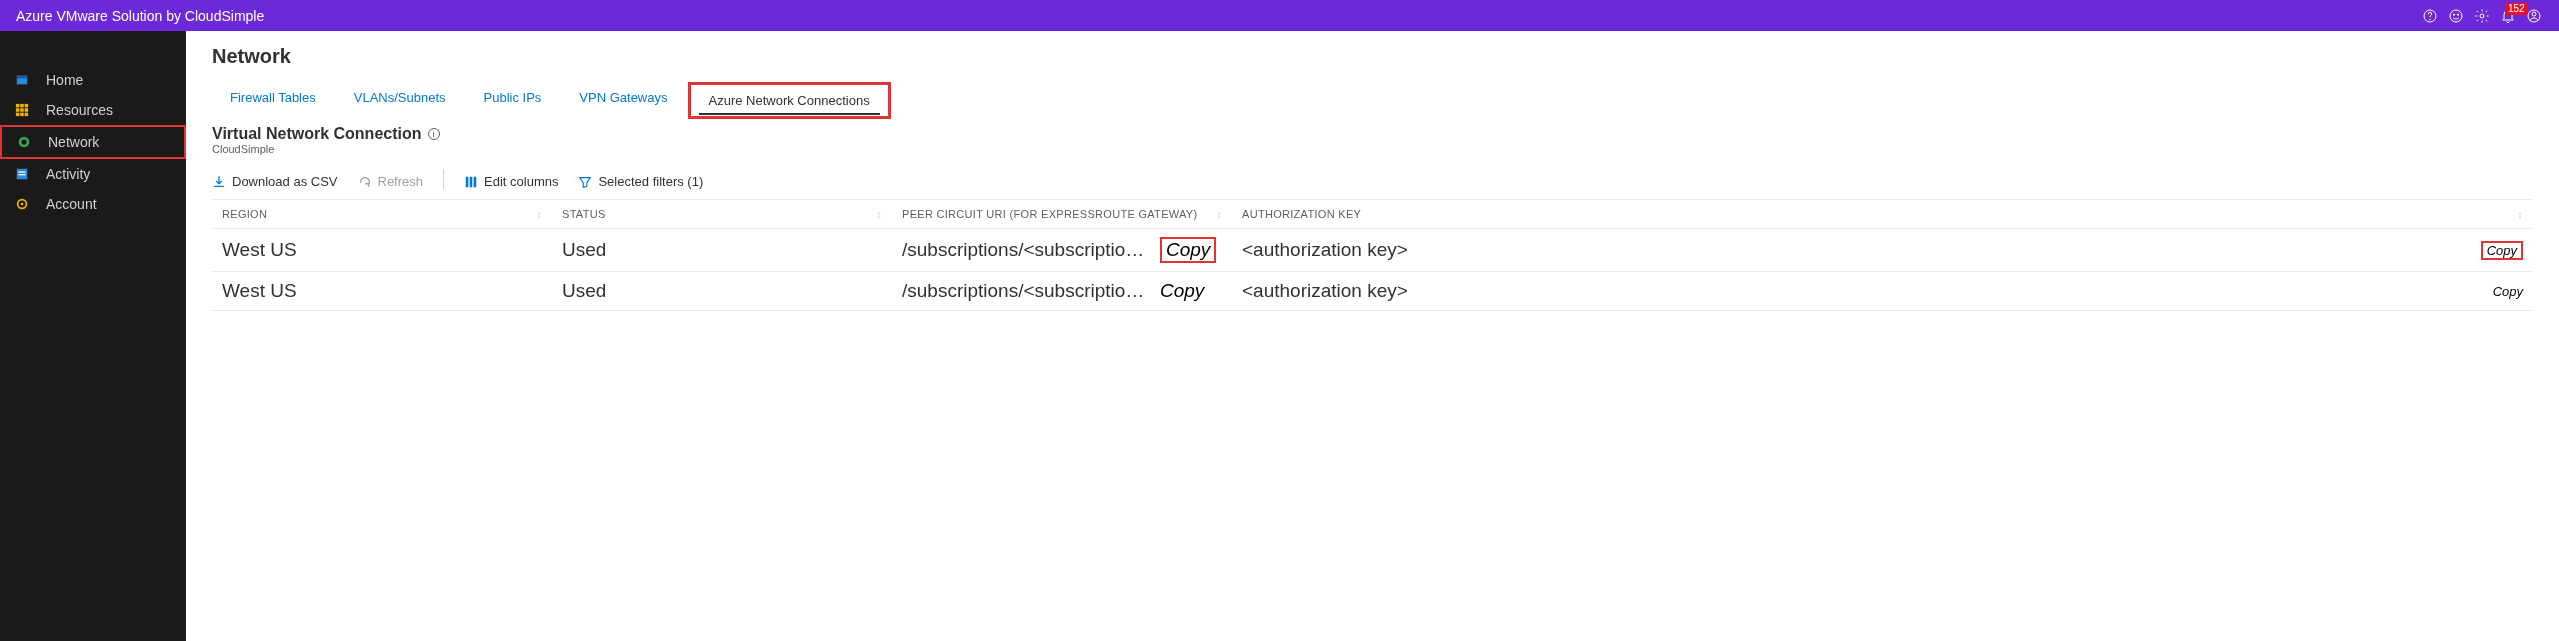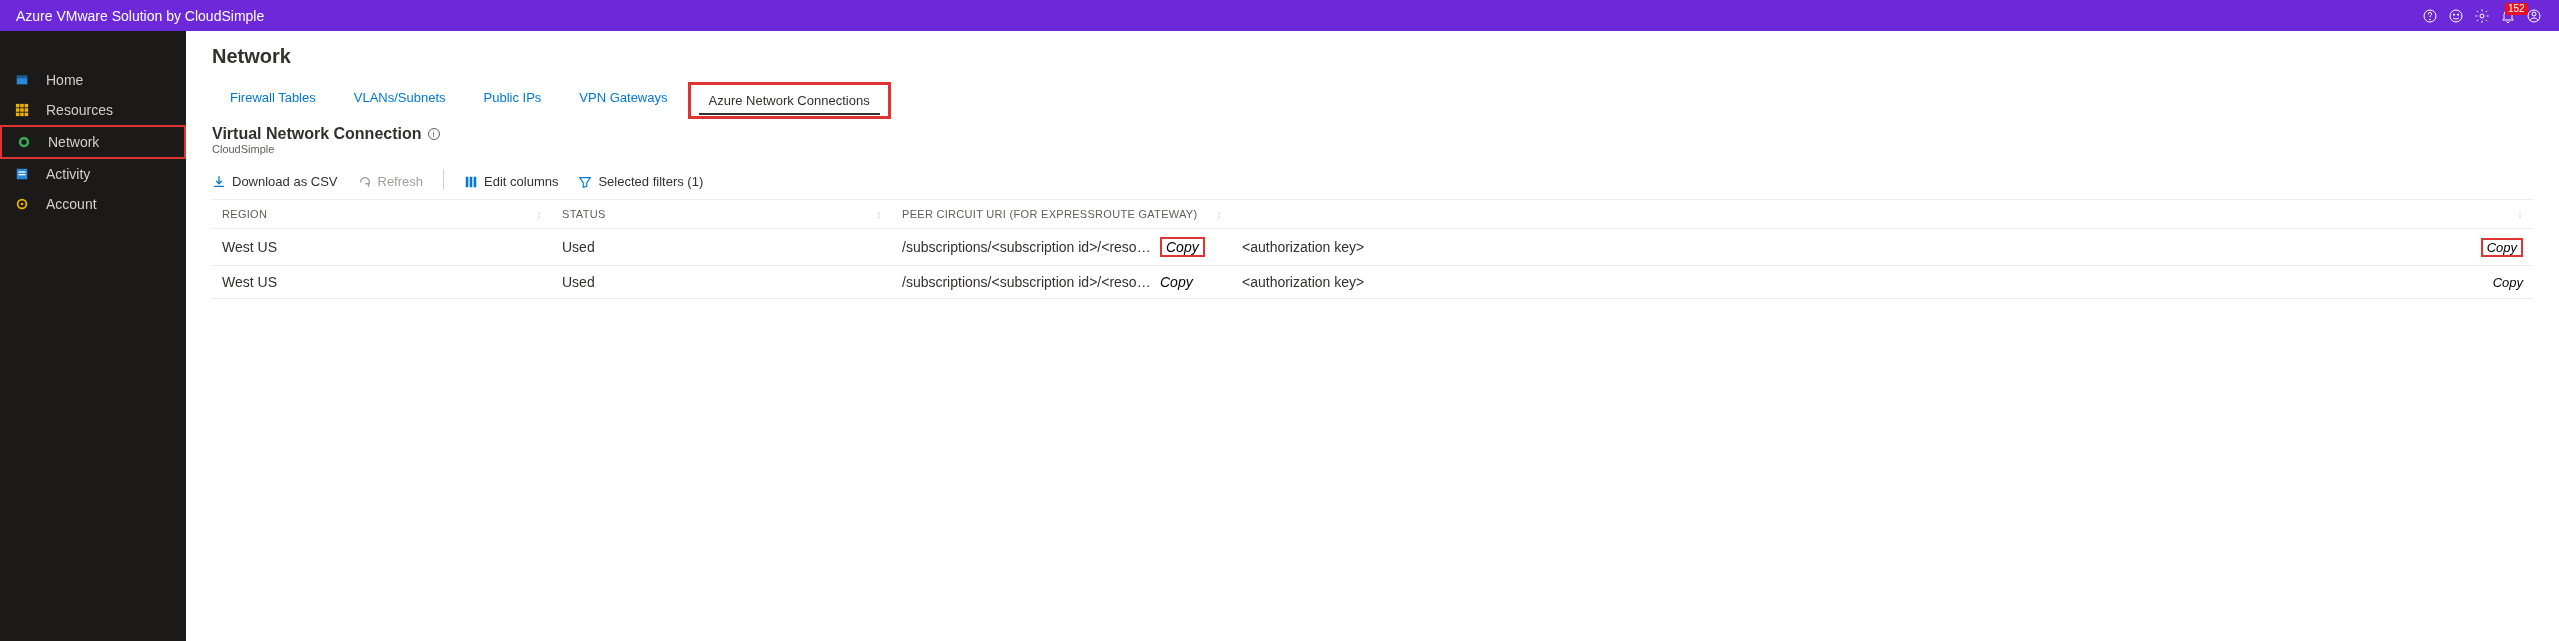--- a/index.html
+++ b/index.html
@@ -74,21 +74,21 @@
   .table { margin-top: 0; }
   .thead, .trow { display: flex; align-items: center; border-bottom: 1px solid #edebe9; }
   .thead { font-size: 11px; color: #605e5c; letter-spacing: 0.3px; }
   .th, .td { padding: 8px 10px; display: flex; align-items: center; }
   .th { text-transform: uppercase; position: relative; }
   .sort-icn { margin-left: auto; opacity: .3; }
   .col-region { width: 340px; }
   .col-status { width: 340px; }
   .col-peer   { width: 340px; flex: 0 0 auto; }
   .col-key    { width: 320px; flex: 0 0 auto; }
-  .trow .td { font-size: 14px; }
+  .trow .td { font-size: 19px; }
   .copy-link { color: #000000; font-style: italic; cursor: pointer; margin-left: 8px; }
   .copy-hl { border: 2px solid #e03333; padding: 0 4px; }
   .uri-text { white-space: nowrap; overflow: hidden; text-overflow: ellipsis; max-width: 250px; }
   .flex-spacer { flex: 1; }
 </style>
 </head>
 <body>
 
 <div class="topbar">
   <div class="topbar-title">Azure VMware Solution by CloudSimple</div>
@@ -242,20 +242,23 @@
           <span class="sort-icn">↕</span>
         </div>
         <div class="th col-status">
           <span>Status</span>
           <span class="sort-icn">↕</span>
         </div>
         <div class="th col-peer">
           <span>Peer Circuit URI (for ExpressRoute Gateway)</span>
           <span class="sort-icn">↕</span>
         </div>
+        <div class="th col-key">
+          <span>Authorization Key</span>
+        </div>
         <div class="flex-spacer"></div>
         <span class="sort-icn" style="padding-right:10px">↕</span>
       </div>
 
       <div class="trow">
         <div class="td col-region">West US</div>
         <div class="td col-status">Used</div>
         <div class="td col-peer">
           <span class="uri-text">/subscriptions/&lt;subscription id&gt;/&lt;resource group/&lt;circ…</span>
           <span class="copy-link copy-hl">Copy</span>

